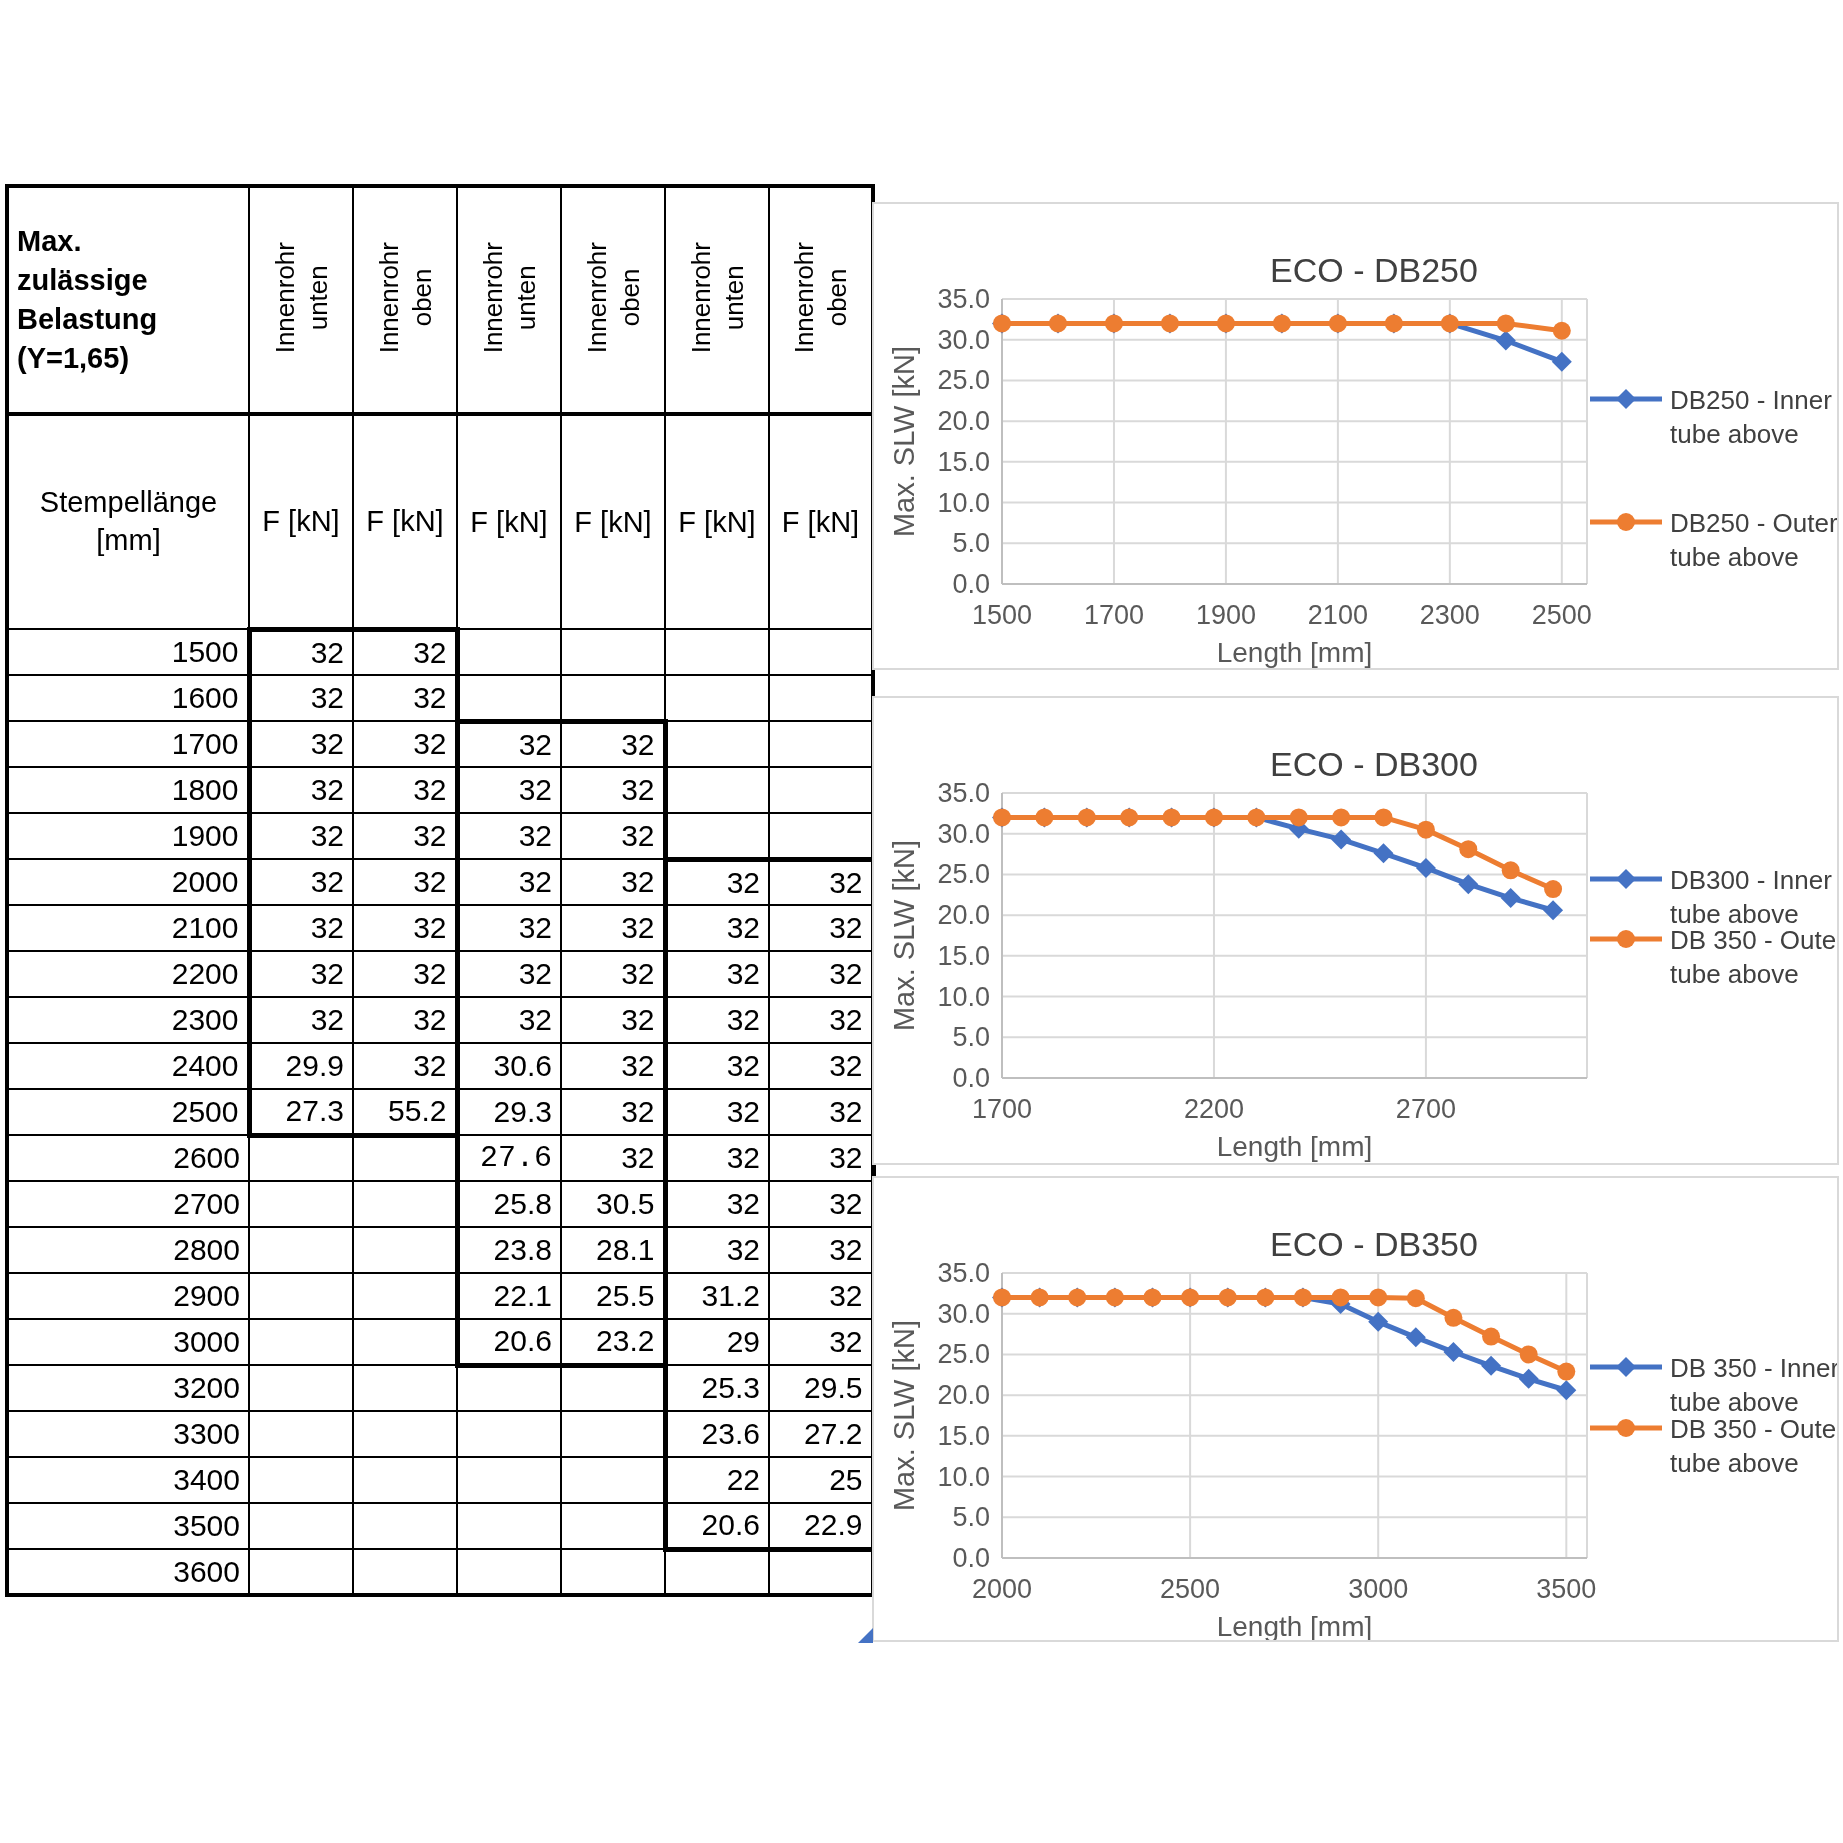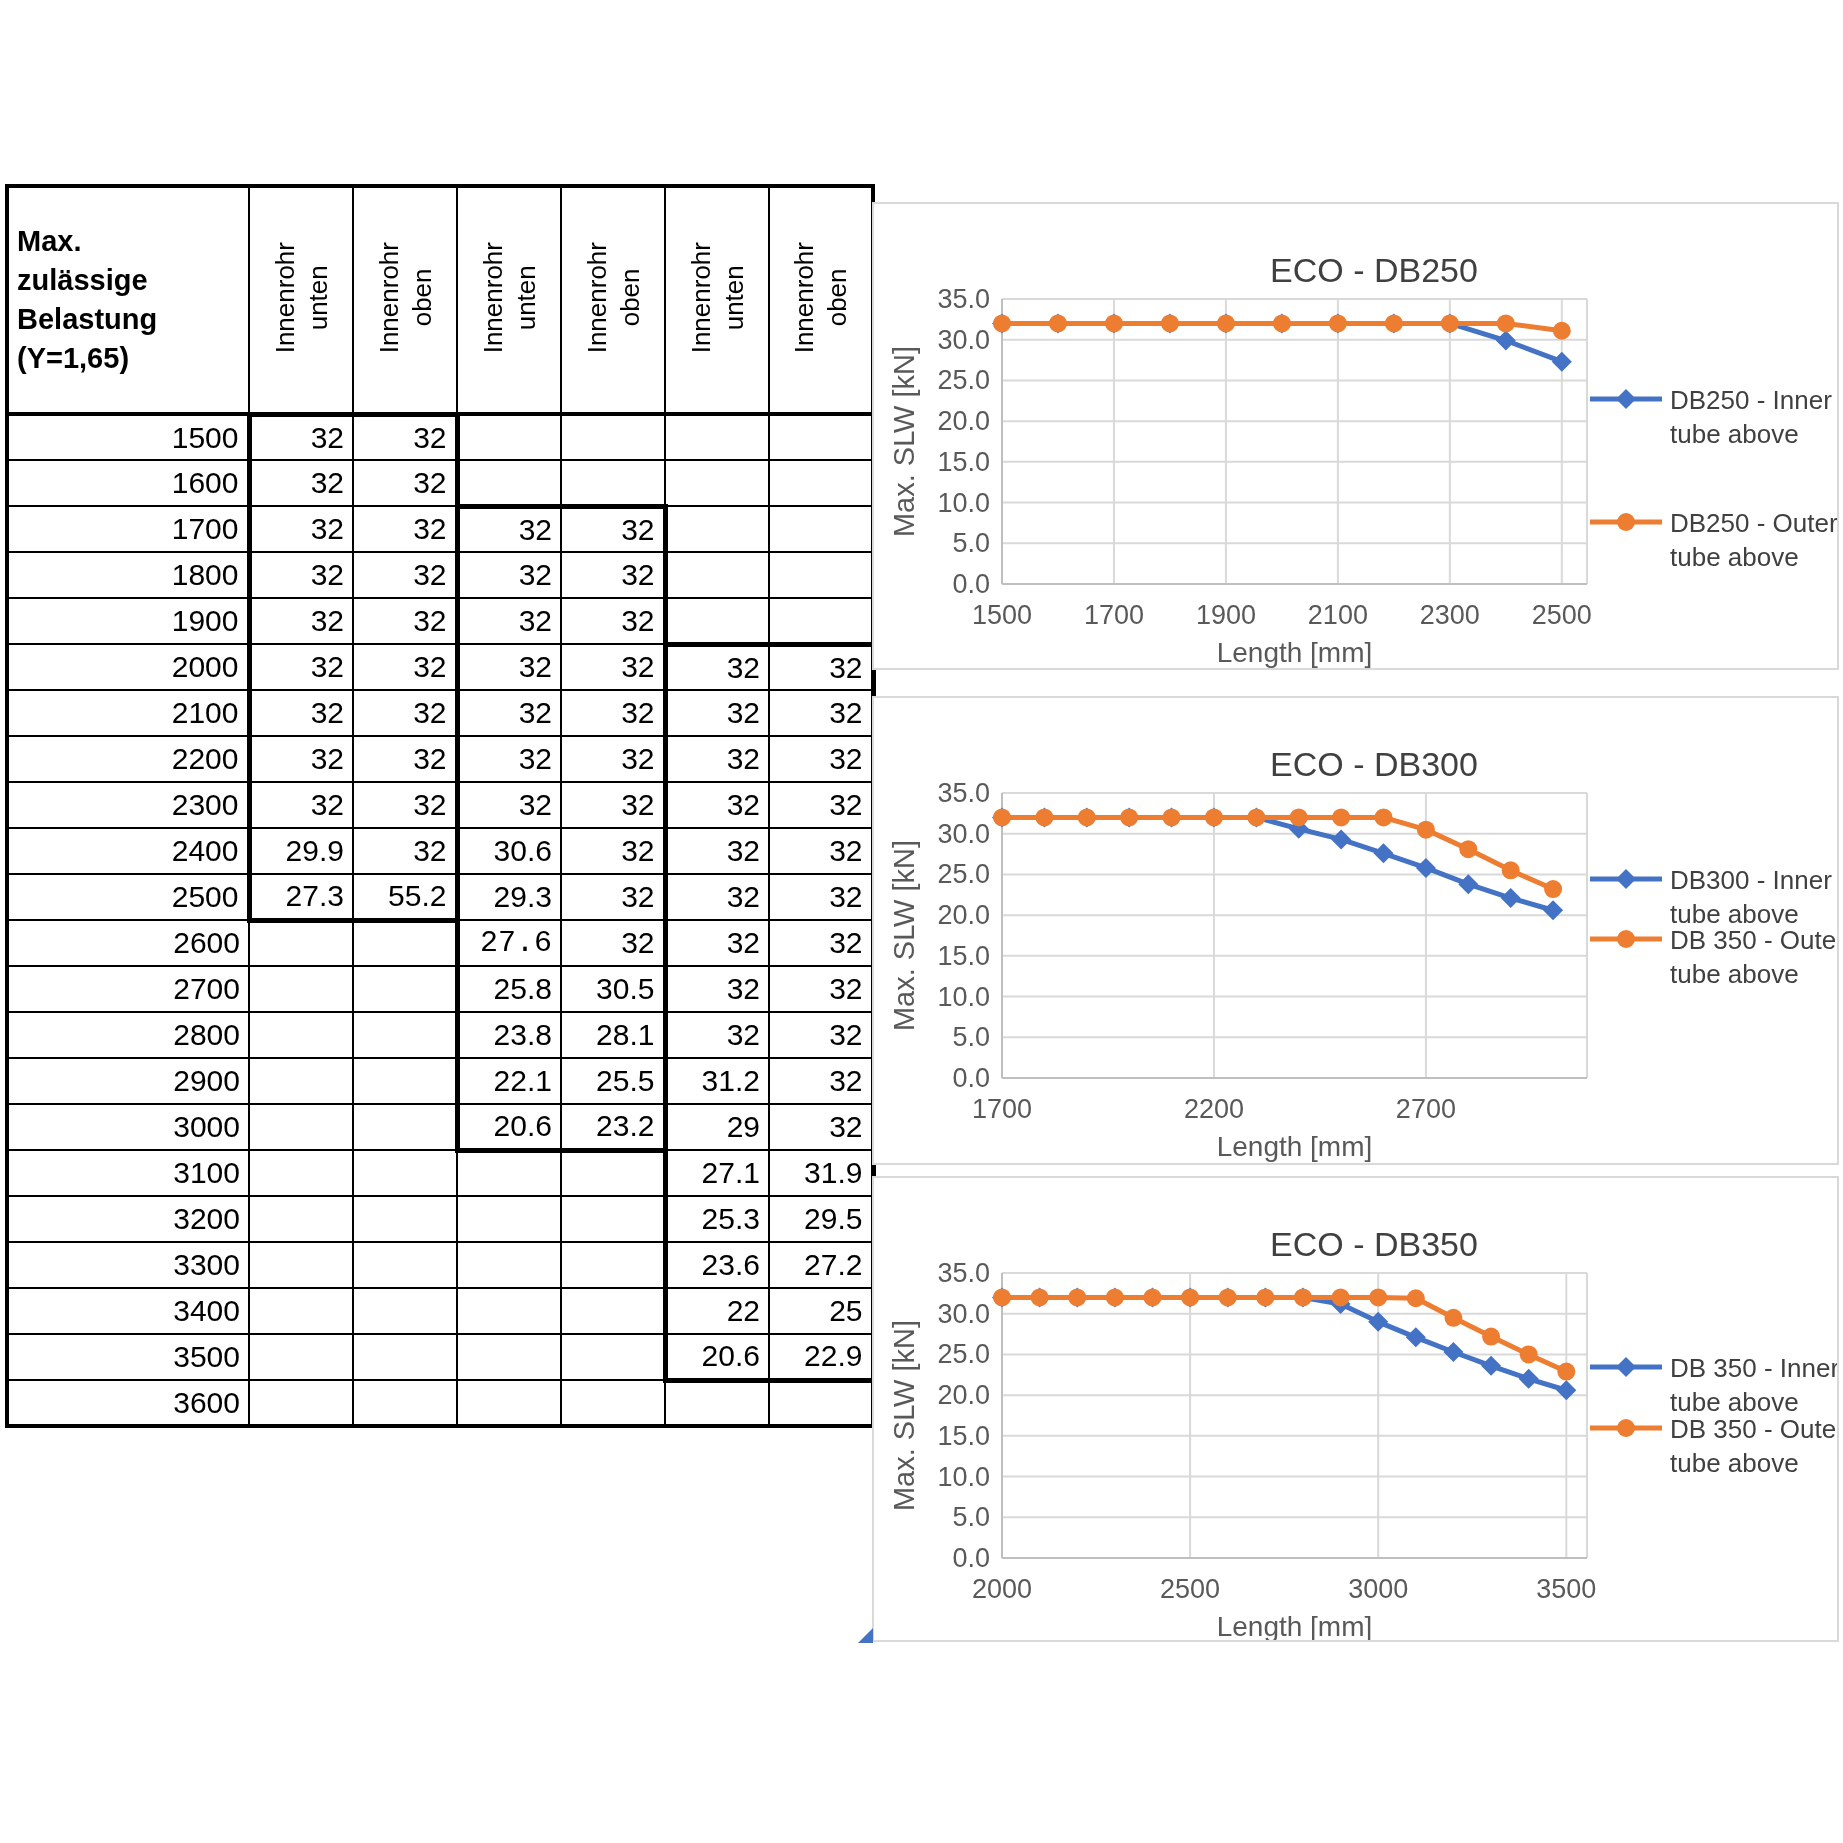--- a/index.html
+++ b/index.html
@@ -60,20 +60,30 @@
 oben</span></th>
           <th class="vhead"><span class="vtext">Innenrohr
 unten</span></th>
           <th class="vhead"><span class="vtext">Innenrohr
 oben</span></th>
           <th class="vhead"><span class="vtext">Innenrohr
 unten</span></th>
           <th class="vhead"><span class="vtext">Innenrohr
 oben</span></th>
         </tr>
+        <tr class="hrow2">
+          <th class="lenhead">Stempellänge
+[mm]</th>
+          <th class="unit">F [kN]</th>
+          <th class="unit">F [kN]</th>
+          <th class="unit">F [kN]</th>
+          <th class="unit">F [kN]</th>
+          <th class="unit">F [kN]</th>
+          <th class="unit">F [kN]</th>
+        </tr>
       </thead>
       <tbody>
           <tr>
             <td class="rowlabel">1500</td>
             <td class="val" style="border-width: 5px 2px 2px 5px;">32</td>
             <td class="val" style="border-width: 5px 5px 2px 2px;">32</td>
             <td class="val" style="border-width: 2px;"></td>
             <td class="val" style="border-width: 2px;"></td>
             <td class="val" style="border-width: 2px;"></td>
             <td class="val" style="border-width: 2px;"></td>
@@ -205,29 +215,20 @@
             <td class="val" style="border-width: 2px 5px 2px 2px;">32</td>
           </tr>
           <tr>
             <td class="rowlabel">3000</td>
             <td class="val" style="border-width: 2px;"></td>
             <td class="val" style="border-width: 2px;"></td>
             <td class="val" style="border-width: 2px 2px 5px 5px;">20.6</td>
             <td class="val" style="border-width: 2px 5px 5px 2px;">23.2</td>
             <td class="val" style="border-width: 2px 2px 2px 5px;">29</td>
             <td class="val" style="border-width: 2px 5px 2px 2px;">32</td>
-          </tr>
-          <tr>
-            <td class="rowlabel">3100</td>
-            <td class="val" style="border-width: 2px;"></td>
-            <td class="val" style="border-width: 2px;"></td>
-            <td class="val" style="border-width: 2px;"></td>
-            <td class="val" style="border-width: 2px;"></td>
-            <td class="val" style="border-width: 2px 2px 2px 5px;">27.1</td>
-            <td class="val" style="border-width: 2px 5px 2px 2px;">31.9</td>
           </tr>
           <tr>
             <td class="rowlabel">3200</td>
             <td class="val" style="border-width: 2px;"></td>
             <td class="val" style="border-width: 2px;"></td>
             <td class="val" style="border-width: 2px;"></td>
             <td class="val" style="border-width: 2px;"></td>
             <td class="val" style="border-width: 2px 2px 2px 5px;">25.3</td>
             <td class="val" style="border-width: 2px 5px 2px 2px;">29.5</td>
           </tr>

